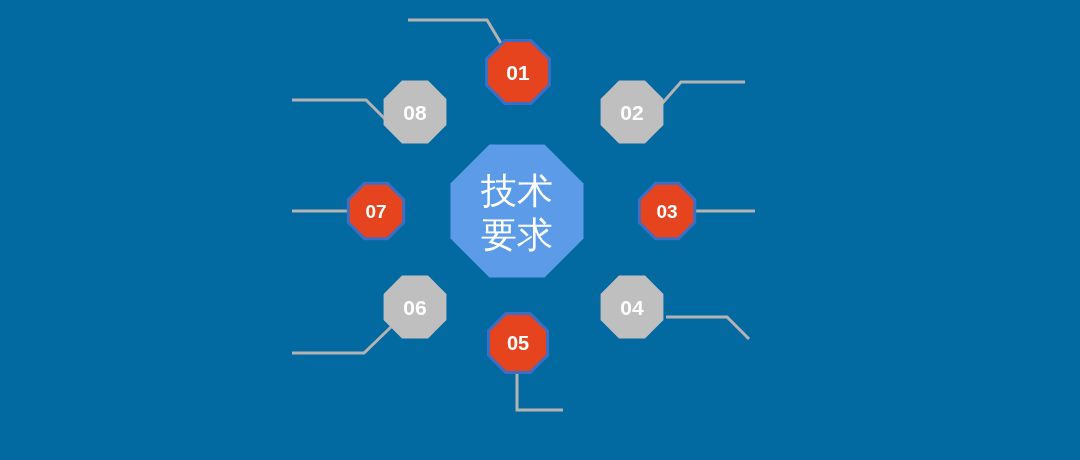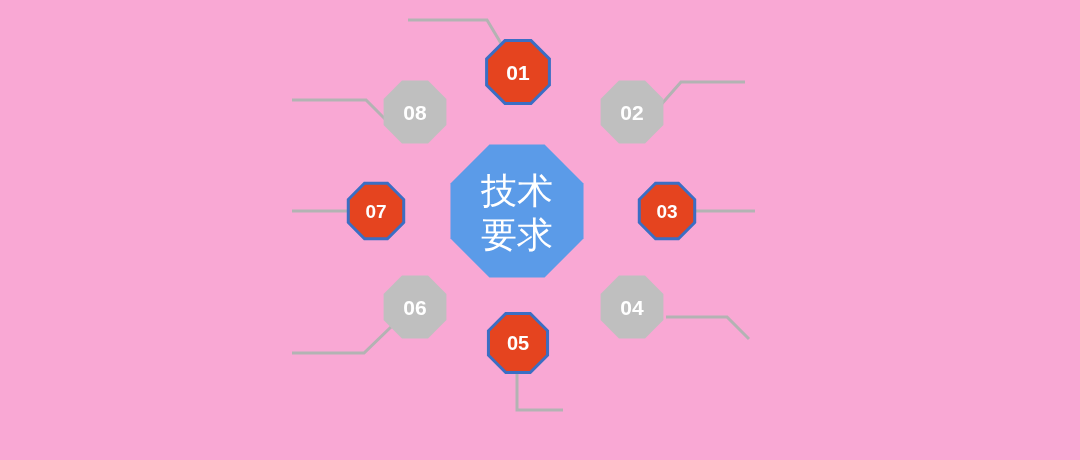--- a/index.html
+++ b/index.html
@@ -10,21 +10,21 @@
   body {
     width: 1080px;
     height: 460px;
     overflow: hidden;
     font-family: "Liberation Sans", sans-serif;
   }
   #canvas {
     position: relative;
     width: 1080px;
     height: 460px;
-    background: #f9a8d4;
+    background: #0369a1;
   }
   #diagram-svg {
     position: absolute;
     left: 0;
     top: 0;
     width: 1080px;
     height: 460px;
     display: block;
   }
   .node-label {

